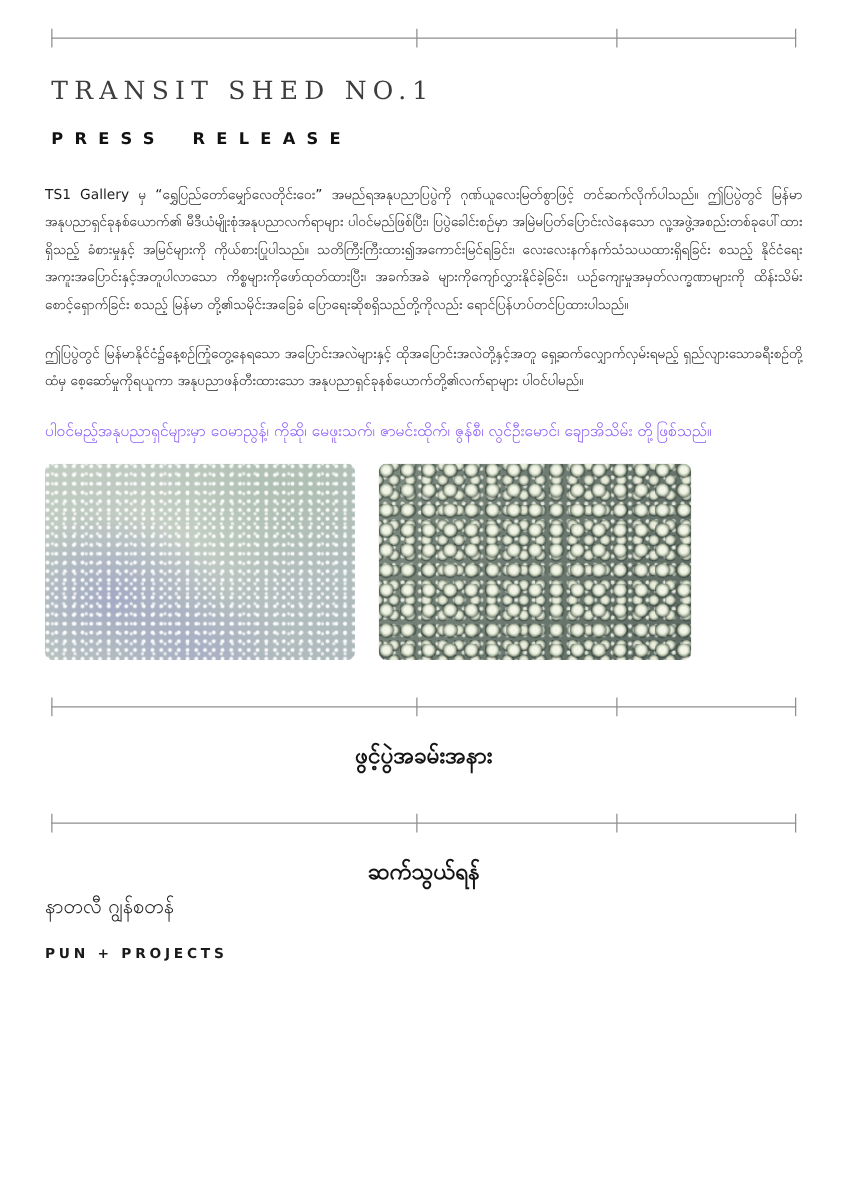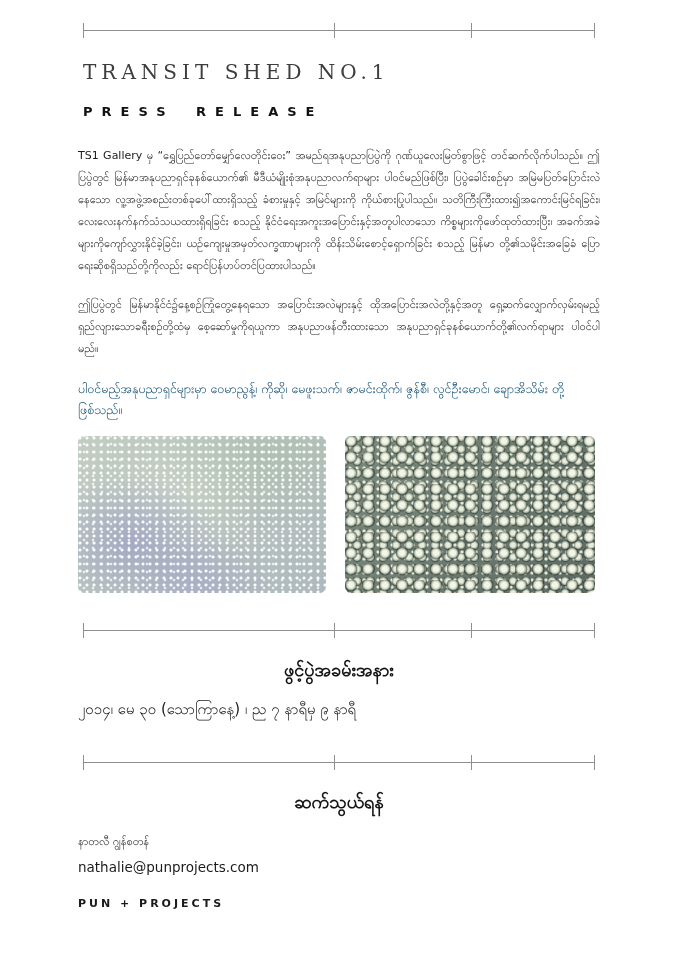--- a/index.html
+++ b/index.html
@@ -4,21 +4,21 @@
 <style>
   * { box-sizing: border-box; }
   html, body { margin: 0; padding: 0; background: #fff; }
   .page {
     position: relative;
     width: 678px;
     height: 959px;
     background: #ffffff;
     font-family: "DejaVu Sans", "Liberation Sans", sans-serif;
     color: #1f1f1f;
-    padding: 0 78px;
+    padding: 0 36px;
     overflow: hidden;
   }
   
   .ruler {
     position: relative;
     height: 15px;
     margin: 0 5px 0 5px;
   }
   .ruler .line {
     position: absolute;
@@ -65,21 +65,21 @@
     font-size: 11px;
     line-height: 22px;
     text-align: justify;
     color: #1c1c1c;
   }
   .body-para.second { margin-top: 17px; }
   .artists-para {
     margin-top: 18px;
     font-size: 12.5px;
     line-height: 21px;
-    color: #0c4a6e;
+    color: #8b5cf6;
   }
   .image-row {
     display: flex;
     gap: 19px;
     margin-top: 16px;
   }
   .thumb {
     height: 157px;
     border-radius: 6px;
   }
@@ -110,22 +110,22 @@
     line-height: 26px;
     text-align: center;
   }
   .datetime-line {
     margin-top: 13px;
     font-size: 15px;
     color: #1c1c1c;
     line-height: 26px;
   }
   .contact-name {
-    margin-top: 15px;
-    font-size: 11px;
+    margin-top: 2px;
+    font-size: 16px;
     color: #1c1c1c;
     line-height: 24px;
   }
   .email-line {
     margin-top: 3px;
     font-size: 13.5px;
     color: #1c1c1c;
     line-height: 21px;
   }
   .footer-brand {
@@ -168,32 +168,30 @@
   <div class="ruler ruler-mid">
     <div class="line"></div>
     <div class="tick t0"></div>
     <div class="tick t1"></div>
     <div class="tick t2"></div>
     <div class="tick t3"></div>
   </div>
 
   <h2 class="section-heading">ဖွင့်ပွဲအခမ်းအနား</h2>
 
-  <p class="datetime-line">၂၀၁၄၊ မေ ၃၀ (သောကြာနေ့) ၊ ည ၇ နာရီမှ ၉ နာရီ</p>
 
   <div class="ruler ruler-bot">
     <div class="line"></div>
     <div class="tick t0"></div>
     <div class="tick t1"></div>
     <div class="tick t2"></div>
     <div class="tick t3"></div>
   </div>
 
   <h2 class="section-heading">ဆက်သွယ်ရန်</h2>
 
   <p class="contact-name">နာတလီ ဂျွန်စတန်</p>
 
-  <p class="email-line">nathalie@punprojects.com</p>
 
 
   <div class="footer-brand">PUN + PROJECTS</div>
 
 </div>
 
 </body></html>

